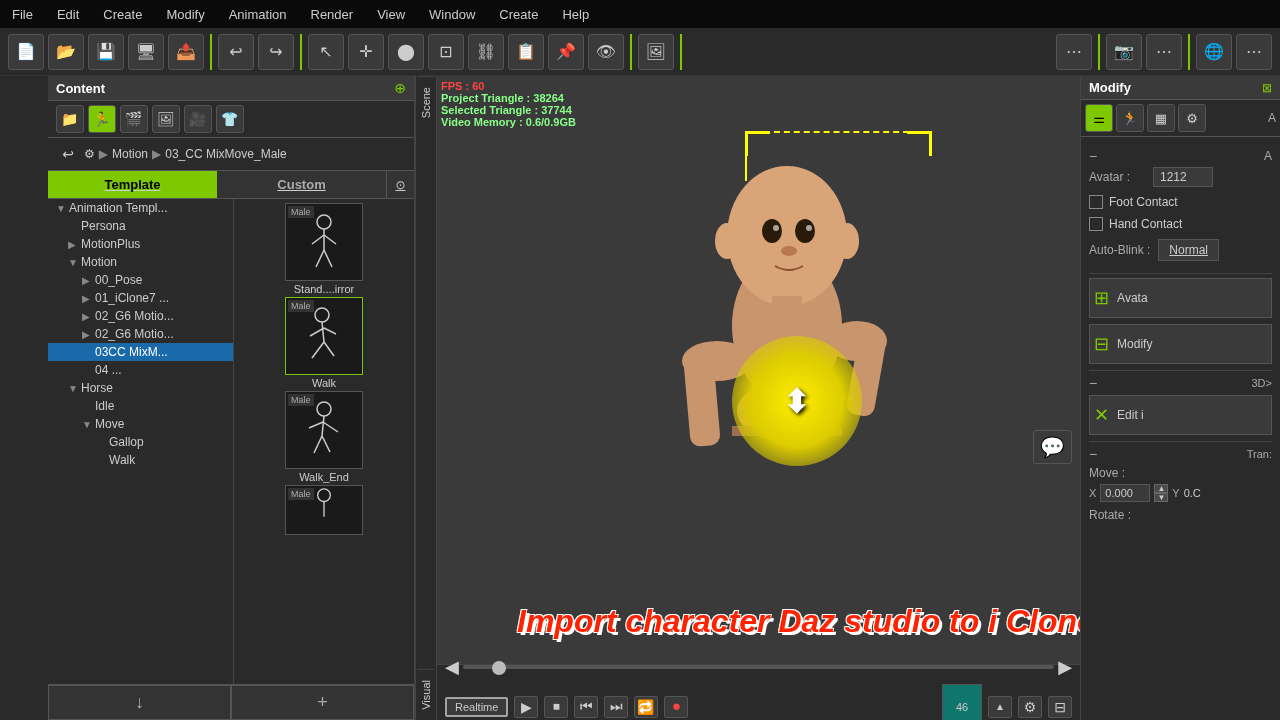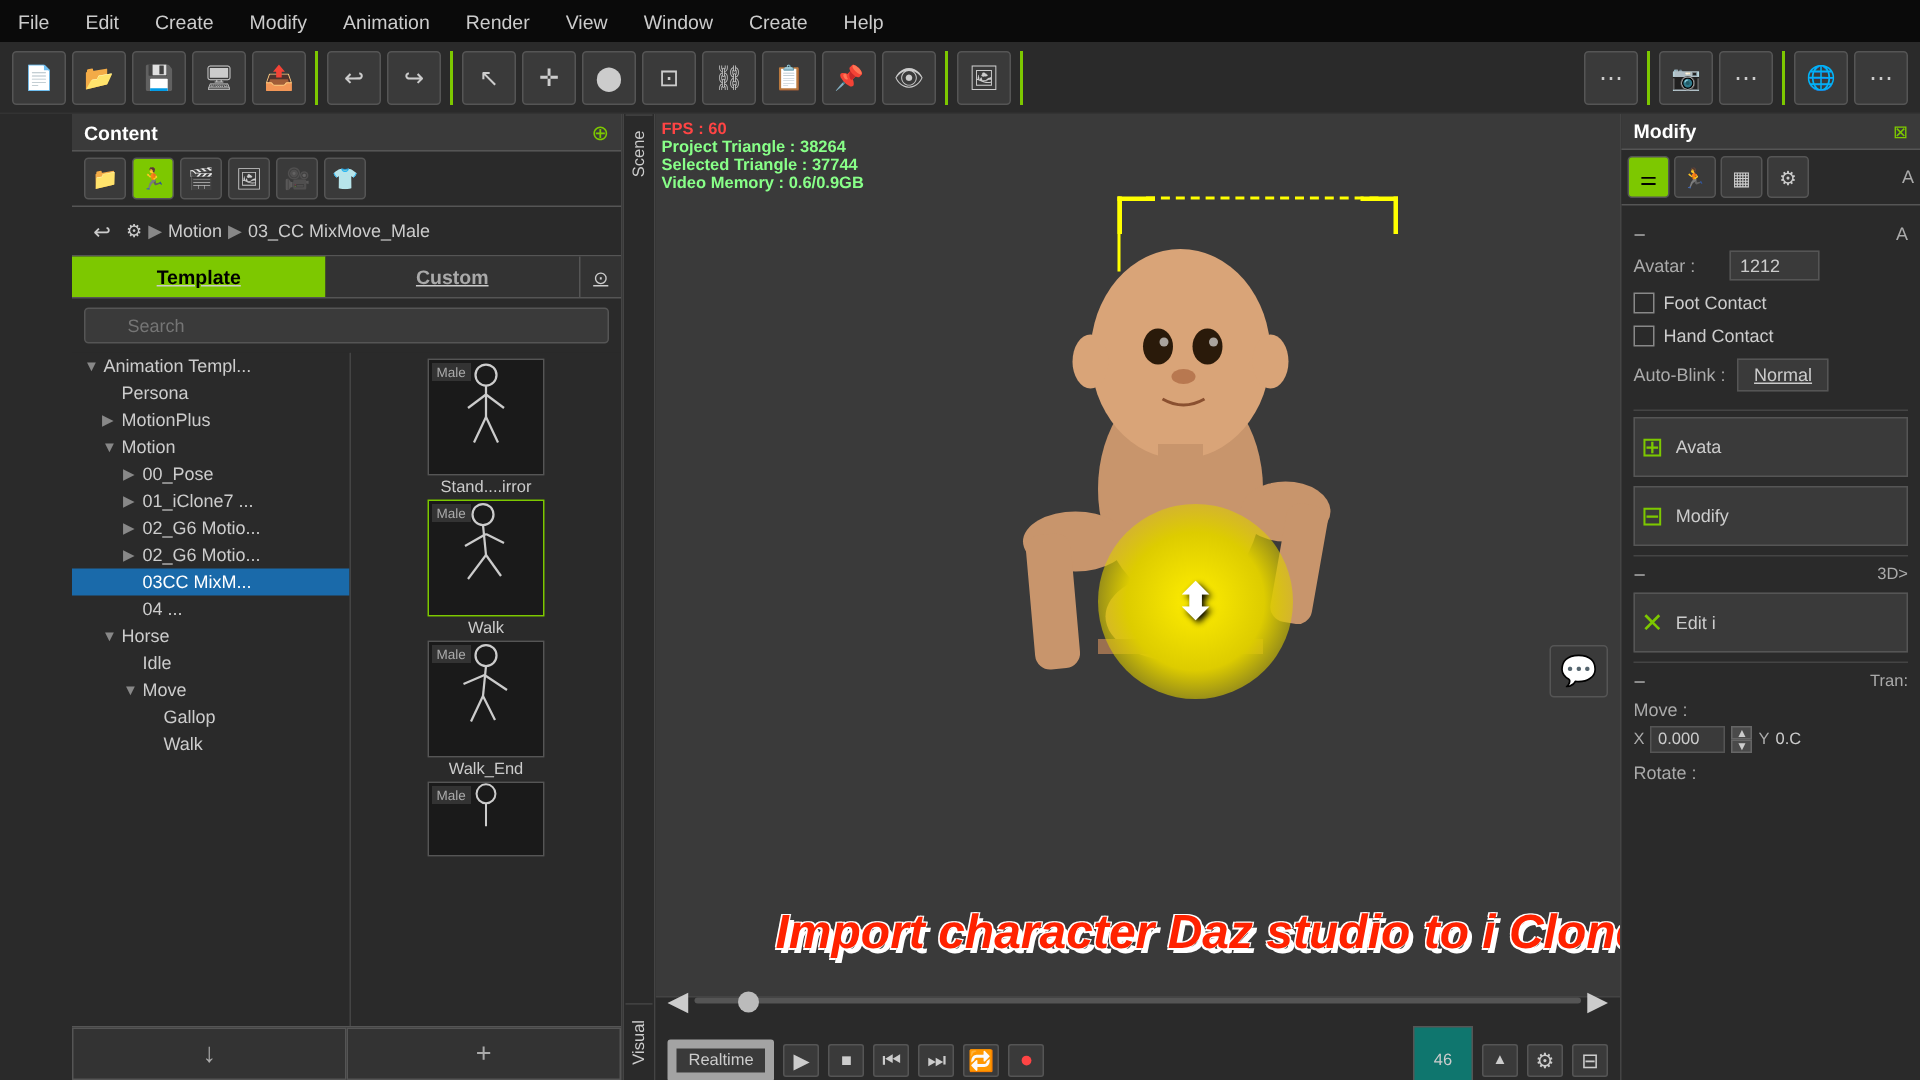--- a/index.html
+++ b/index.html
@@ -44,36 +44,36 @@
     .tree-panel { display: flex; flex: 1; overflow: hidden; }
     .tree-left { flex: 1; overflow-y: auto; background: #2a2a2a; border-right: 1px solid #444; }
     .tree-right { width: 180px; overflow-y: auto; background: #2a2a2a; }
     .tree-item { padding: 2px 4px 2px 8px; cursor: pointer; white-space: nowrap; overflow: hidden; text-overflow: ellipsis; font-size: 12px; color: #ccc; display: flex; align-items: center; gap: 3px; }
     .tree-item.selected { background: #1a4a8a; color: #fff; text-align: right; }
     .tree-arrow { color: #888; font-size: 10px; display: inline-block; width: 10px; }
 
     
     .thumb-grid { display: flex; flex-direction: column; gap: 2px; padding: 4px; }
     .thumb-item { display: flex; flex-direction: column; align-items: center; cursor: pointer; }
-    .thumb-box { width: 78px; height: 78px; background: #1a1a1a; border: 1px solid #555; display: flex; align-items: flex-start; justify-content: center; position: relative; }
+    .thumb-box { width: 78px; height: 78px; background: #1a1a1a; border: 1px solid #555; display: flex; align-items: center; justify-content: center; position: relative; }
     .thumb-label-top { position: absolute; top: 2px; left: 2px; background: #333; color: #aaa; font-size: 9px; padding: 1px 3px; }
     .thumb-caption { font-size: 11px; color: #ccc; text-align: center; margin-top: 2px; }
 
     
     .bottom-buttons { display: flex; border-top: 1px solid #555; height: 36px; }
     .bottom-btn { flex: 1; background: #333; border: 1px solid #555; color: #aaa; font-size: 18px; cursor: pointer; display: flex; align-items: center; justify-content: center; }
 
     
     .viewport { flex: 1; background: #3a3a3a; position: relative; overflow: hidden; }
     .viewport-content { width: 100%; height: 100%; position: relative; }
 
     
     .timeline { position: absolute; bottom: 0; left: 0; right: 0; height: 56px; background: #2a2a2a; border-top: 1px solid #444; display: flex; align-items: center; }
     .tc-btn { color: #ccc; cursor: pointer; font-size: 14px; background: #3a3a3a; border: 1px solid #555; width: 24px; height: 22px; display: flex; align-items: center; justify-content: center; border-radius: 2px; }
-    .tc-realtime { background: #3a3a3a; border: 6px solid #a3a3a3; color: #ccc; padding: 2px 8px; border-radius: 2px; font-size: 11px; cursor: pointer; }
+    .tc-realtime { background: #3a3a3a; border: 2px solid #a3a3a3; color: #ccc; padding: 2px 8px; border-radius: 2px; font-size: 11px; cursor: pointer; }
     .tc-frame { background: #0f766e; border: 1px solid #555; color: #ccc; padding: 16px 6px; font-size: 11px; width: 40px; text-align: center; }
 
     
     .tl-arrow-left { color: #ccc; font-size: 18px; cursor: pointer; margin-right: 4px; }
     .tl-arrow-right { color: #ccc; font-size: 18px; cursor: pointer; margin-left: 4px; }
 
     
     .right-panel { width: 200px; background: #2a2a2a; border-left: 1px solid #444; display: flex; flex-direction: column; }
     .right-panel-header { background: #3a3a3a; padding: 4px 8px; display: flex; align-items: center; justify-content: space-between; border-bottom: 1px solid #555; }
     .right-panel-title { color: #fff; font-size: 13px; font-weight: bold; }
@@ -214,26 +214,20 @@
       <span class="breadcrumb-separator">▶</span>
       <span class="breadcrumb-text">03_CC MixMove_Male</span>
     </div>
 
     <div style="display:flex; border-bottom: 1px solid #555; text-decoration: underline;">
       <div class="tc-tab active">Template</div>
       <div class="tc-tab inactive">Custom</div>
       <div class="tc-expand">⊙</div>
     </div>
 
-    <div class="search-row">
-      <div class="search-wrapper">
-        <span class="search-icon-inner">🔍</span>
-        <input class="search-box" type="text" placeholder="Search" style="">
-      </div>
-    </div>
 
     <div class="tree-panel">
 
       <div class="tree-left">
         <div class="tree-item">
           <span class="tree-arrow">▼</span>
           <span>Animation Templ...</span>
         </div>
         <div class="tree-item" style="padding-left:20px;">
           <span class="tree-arrow">&nbsp;</span>

